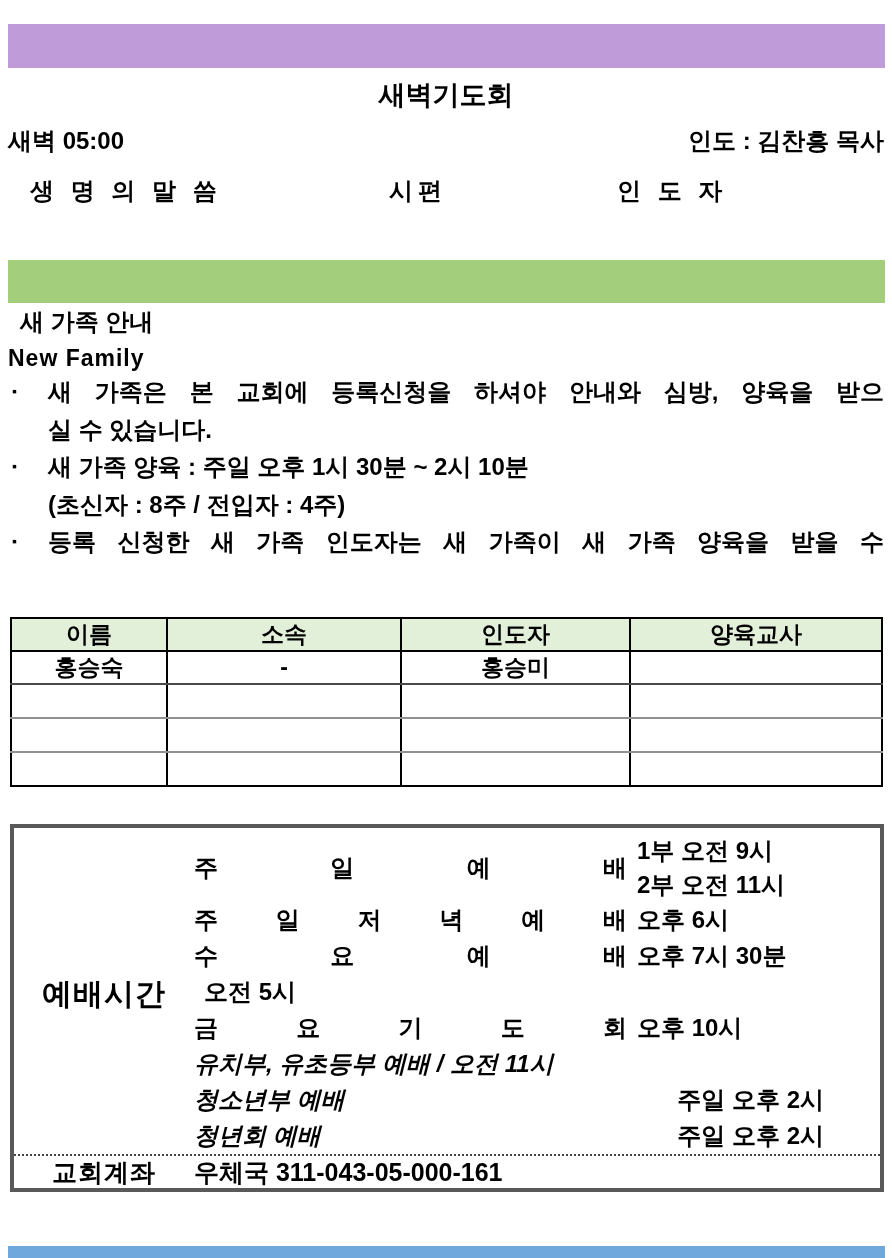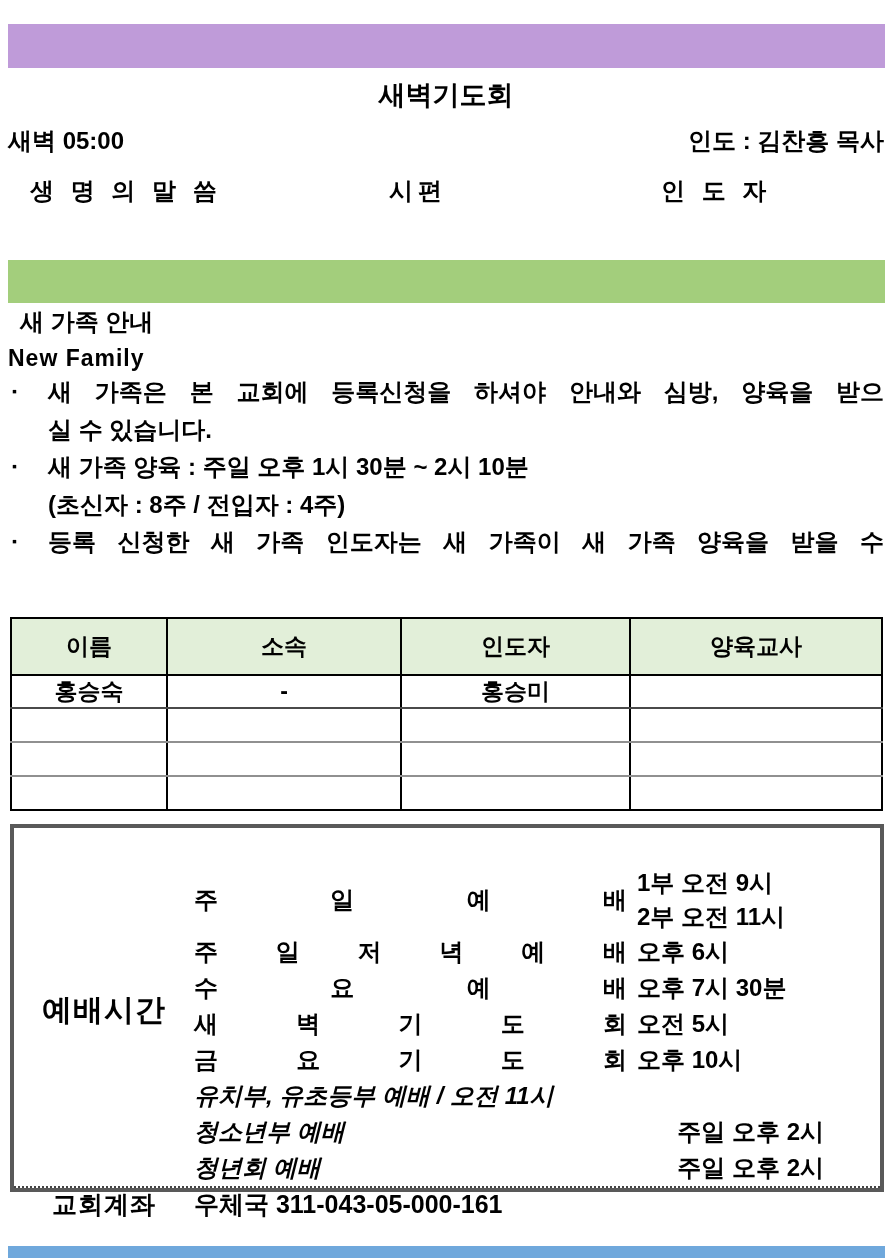--- a/index.html
+++ b/index.html
@@ -12,52 +12,52 @@
   #top-bar{top:24px;height:44px;}
   #mid-bar{top:260px;height:43px;}
   #bottom-bar{top:1246px;height:12px;}
 
   #prayer-title{top:78px;left:0;right:0;text-align:center;font-size:27px;line-height:34px;}
   #prayer-timerow{top:124px;left:8px;right:8px;display:flex;justify-content:space-between;font-size:24px;line-height:34px;}
   #prayer-cols{top:174px;left:0;right:0;height:34px;font-size:24px;line-height:34px;}
   #prayer-cols span{position:absolute;letter-spacing:5px;white-space:nowrap;}
   #col-word{left:30px;}
   #col-passage{left:389px;}
-  #col-leader{left:617px;margin-left:44px;}
+  #col-leader{left:617px;}
 
   #nf-title{top:306px;left:0;font-size:24px;line-height:32px;margin-left:20px;}
   #nf-en{top:343px;left:8px;font-size:23px;line-height:30px;letter-spacing:1px;}
 
   #nf-bullets{top:373px;left:8px;right:8px;font-size:24px;}
   .b-line{position:relative;padding-left:40px;line-height:37.5px;white-space:nowrap;}
   .b-line.jl{white-space:normal;text-align:justify;text-align-last:justify;}
   .b-mark{position:absolute;left:4px;top:0;font-size:14px;line-height:37.5px;}
 
   #nf-table{position:absolute;top:617px;left:10px;width:871px;border-collapse:collapse;table-layout:fixed;}
   #nf-table th{
-    background:#E2EFD9;border:2.5px solid #000;font-size:23px;height:31px;text-align:center;padding:12px;margin-left:13px;
+    background:#E2EFD9;border:2.5px solid #000;font-size:23px;height:31px;text-align:center;padding:0;margin-left:13px;
   }
   #nf-table td{
     border-left:2px solid #000;border-right:2px solid #000;border-bottom:2px solid #909090;
     font-size:23px;text-align:center;height:32px;padding:0;
   }
   #nf-table tr.first-row td{border-bottom:2px solid #4a4a4a;height:31px;}
   #nf-table tr:last-child td{border-bottom:2.5px solid #000;}
   #nf-table td:first-child{border-left:2.5px solid #000;}
   #nf-table td:last-child{border-right:2.5px solid #000;}
 
   #worship-box{
     top:824px;left:10px;width:874px;height:368px;box-sizing:border-box;
     border:4px solid #595959;display:flex;flex-direction:column;
   }
   .box-main{display:flex;flex:1;padding-top:6px;}
   .box-label{width:180px;display:flex;align-items:center;justify-content:center;font-size:30px;letter-spacing:1px;}
   .box-services{flex:1;}
   .srow{display:flex;align-items:center;height:36px;font-size:24px;}
-  .srow.double{height:68px;margin-top:32px;}
+  .srow.double{height:68px;}
   .sname{width:433px;white-space:nowrap;}
   .sname.j{text-align:justify;text-align-last:justify;}
   .sname.wide{width:auto;font-style:italic;}
   .stime{margin-left:10px;white-space:nowrap;}
   .stime.right{margin-left:auto;margin-right:56px;}
   .stime-stack div{line-height:34px;white-space:nowrap;}
   .box-account{display:flex;align-items:center;height:34px;border-top:2px dotted #444;font-size:25px;}
   .acct-label{width:180px;text-align:center;letter-spacing:1px;}
   .acct-value{white-space:nowrap;}
 </style>
@@ -159,21 +159,20 @@
       </div>
       <div class="srow">
         <span class="sname j">주 일 저 녁 예 배</span>
         <span class="stime">오후 6시</span>
       </div>
       <div class="srow">
         <span class="sname j">수 요 예 배</span>
         <span class="stime">오후 7시 30분</span>
       </div>
       <div class="srow">
-        <span class="sname j">새 벽 기 도 회</span>
         <span class="stime">오전 5시</span>
       </div>
       <div class="srow">
         <span class="sname j">금 요 기 도 회</span>
         <span class="stime">오후 10시</span>
       </div>
       <div class="srow">
         <span class="sname wide">유치부, 유초등부 예배 / 오전 11시</span>
       </div>
       <div class="srow">

